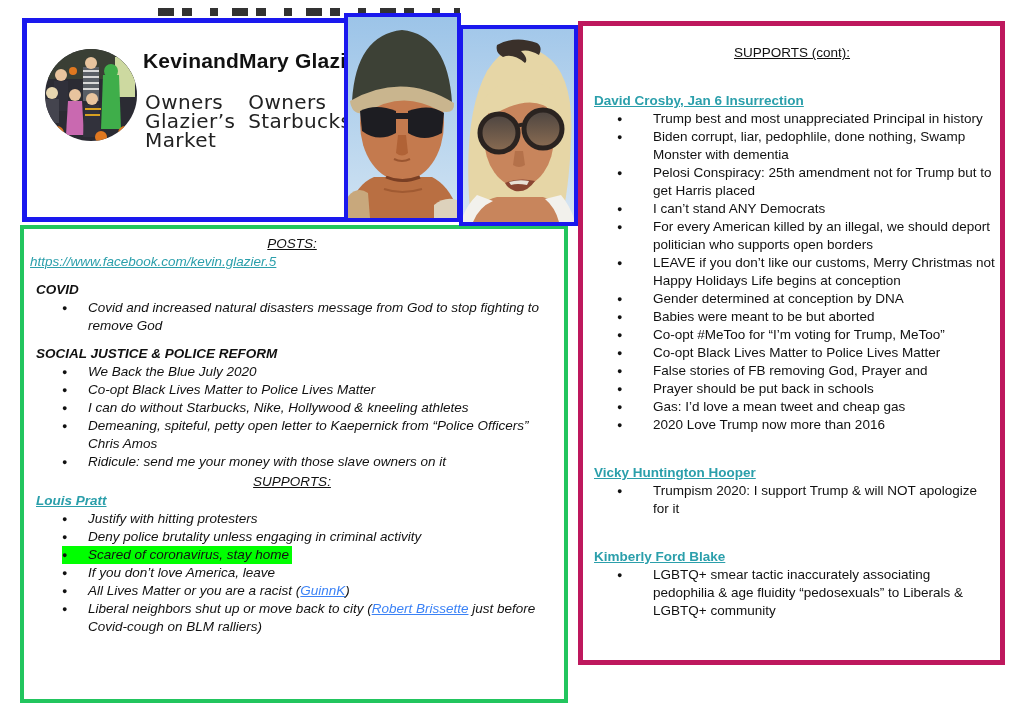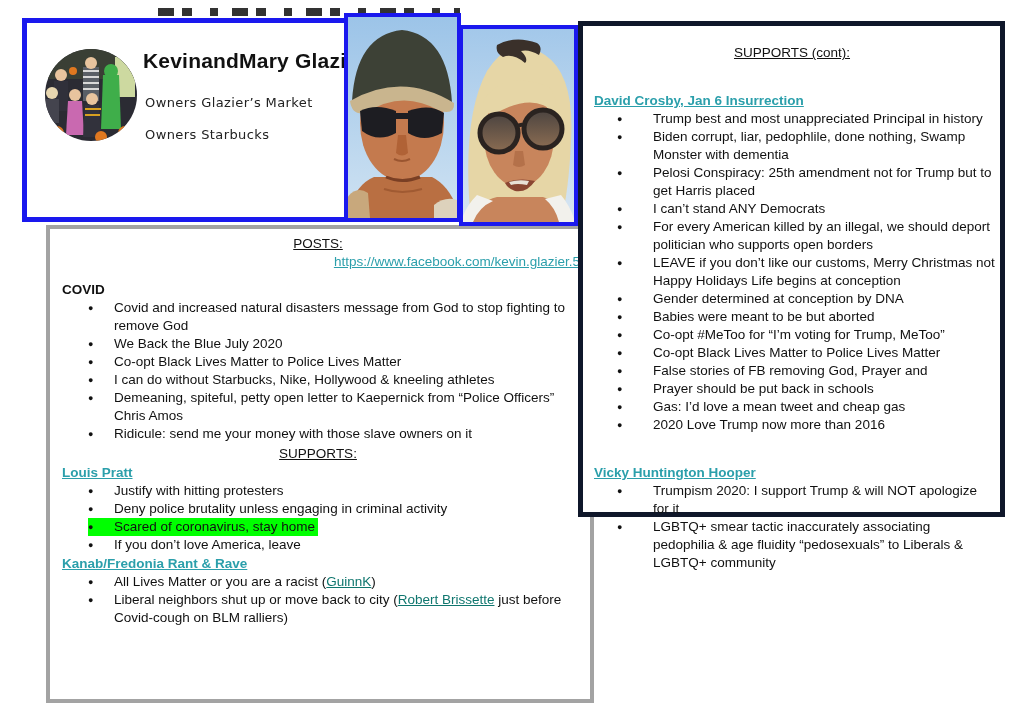--- a/index.html
+++ b/index.html
@@ -10,52 +10,52 @@
   .crop-strip{position:absolute;left:158px;top:8px;width:302px;height:8px;opacity:.9;
     background:repeating-linear-gradient(90deg,#1c1c1c 0 16px,transparent 16px 24px,#1c1c1c 24px 34px,transparent 34px 52px,#1c1c1c 52px 60px,transparent 60px 74px);}
 
   
   .profile-card{position:absolute;left:22px;top:18px;width:428px;height:194px;
     border:5px solid #1a18ee;background:#fff;z-index:1;}
   .photo-frame{position:absolute;border:4px solid #1a18ee;overflow:hidden;z-index:2;background:#aacdec;}
   .photo-kevin{left:344px;top:13px;width:109px;height:201px;}
   .photo-mary{left:459px;top:25px;width:111px;height:193px;}
   .photo-frame svg{display:block;width:100%;height:100%;}
-  .left-box{position:absolute;left:46px;top:225px;width:548px;height:478px;
-    border:4px solid #a3a3a3;background:#fff;box-sizing:border-box;
-    padding:4px 10px 4px 6px;z-index:0;}
-  .right-box{position:absolute;left:578px;top:21px;width:427px;height:496px;
-    border:5px solid #0f172a;background:#fff;box-sizing:border-box;
+  .left-box{position:absolute;left:20px;top:225px;width:548px;height:478px;
+    border:4px solid #22c55e;background:#fff;box-sizing:border-box;
+    padding:4px 10px 4px 6px;z-index:0;font-style:italic;}
+  .right-box{position:absolute;left:578px;top:21px;width:427px;height:644px;
+    border:5px solid #be185d;background:#fff;box-sizing:border-box;
     padding:18px 5px 6px 6px;z-index:0;}
 
   
   .avatar{position:absolute;left:18px;top:26px;width:92px;height:92px;border-radius:50%;overflow:hidden;}
   .avatar svg{display:block;width:100%;height:100%;}
   .p-name{position:absolute;left:116px;top:26px;font-size:21px;font-weight:bold;letter-spacing:.2px;}
-  .p-roles{position:absolute;left:118px;top:70px;width:196px;display:flex;flex-direction:column;gap:13px;
-    font-family:"DejaVu Sans",sans-serif;font-size:13px;letter-spacing:.4px;color:#222;line-height:19px;}
+  .p-roles{position:absolute;left:118px;top:70px;width:196px;display:flex;flex-direction:row;gap:13px;
+    font-family:"DejaVu Sans",sans-serif;font-size:20px;letter-spacing:.4px;color:#222;line-height:19px;}
 
   
   .content{font-size:13.5px;line-height:18px;}
   .sec-center{ text-align:center;text-decoration:underline;margin-top:2px;}
-  .sec-center-link{display:block;text-align:right;color:#2b9fab;text-decoration:underline;cursor:pointer;}
+  .sec-center-link{display:block;text-align:left;color:#2b9fab;text-decoration:underline;cursor:pointer;}
   .sec-heading{font-weight:bold;margin-top:10px;padding-left:6px;}
   .lbox .sec-center.supports{}
   a.sec-link-heading{display:block;color:#2b9fab;font-weight:bold;text-decoration:underline;
     margin-top:1px;padding-left:6px;cursor:pointer;}
   .rbox .sec-heading, .rbox a.sec-link-heading{margin-top:30px;padding-left:5px;}
   .rbox .sec-center{margin-top:0;}
   ul.bullets{margin:0;padding:0 0 0 32px;list-style:none;}
   .rbox ul.bullets{padding-left:28px;}
   li.bullet-item{display:flex;align-items:flex-start;}
   li.bullet-item .dot{flex:0 0 26px;font-size:9px;line-height:18px;}
   .rbox li.bullet-item .dot{flex:0 0 36px;}
   li.bullet-item .btext{flex:1;}
   li.hl{width:fit-content;background:#00ff00;padding-right:3px;}
-  a.inline-link{color:#0f766e;text-decoration:underline;cursor:pointer;}
+  a.inline-link{color:#3b82f6;text-decoration:underline;cursor:pointer;}
 </style>
 </head>
 <body>
 
 <div class="page">
 
   <div class="crop-strip"></div>
 
   <div class="profile-card">
     <div class="avatar">
@@ -147,20 +147,21 @@
   <div class="left-box content lbox" id="left-box">
       <div class="sec-center">POSTS:</div>
       <a href="#" class="sec-center-link">https://www.facebook.com/kevin.glazier.5</a>
       <div class="sec-heading">COVID</div>
       <ul class="bullets">
         <li class="bullet-item">
           <span class="dot">●</span>
           <span class="btext">Covid and increased natural disasters message from God to stop fighting to remove God</span>
         </li>
       </ul>
+      <div class="sec-heading">SOCIAL JUSTICE &amp; POLICE REFORM</div>
       <ul class="bullets">
         <li class="bullet-item">
           <span class="dot">●</span>
           <span class="btext">We Back the Blue July 2020</span>
         </li>
         <li class="bullet-item">
           <span class="dot">●</span>
           <span class="btext">Co-opt Black Lives Matter to Police Lives Matter</span>
         </li>
         <li class="bullet-item">
@@ -191,21 +192,20 @@
         </li>
         <li class="bullet-item hl">
           <span class="dot">●</span>
           <span class="btext">Scared of coronavirus, stay home</span>
         </li>
         <li class="bullet-item">
           <span class="dot">●</span>
           <span class="btext">If you don’t love America, leave</span>
         </li>
       </ul>
-      <a href="#" class="sec-link-heading">Kanab/Fredonia Rant &amp; Rave</a>
       <ul class="bullets">
         <li class="bullet-item">
           <span class="dot">●</span>
           <span class="btext">All Lives Matter or you are a racist (<a class="inline-link" href="#">GuinnK</a>)</span>
         </li>
         <li class="bullet-item">
           <span class="dot">●</span>
           <span class="btext">Liberal neighbors shut up or move back to city (<a class="inline-link" href="#">Robert Brissette</a> just before Covid-cough on BLM ralliers)</span>
         </li>
       </ul>
@@ -274,20 +274,21 @@
           <span class="btext">2020 Love Trump now more than 2016</span>
         </li>
       </ul>
       <a href="#" class="sec-link-heading">Vicky Huntington Hooper</a>
       <ul class="bullets">
         <li class="bullet-item">
           <span class="dot">●</span>
           <span class="btext">Trumpism 2020:  I support Trump &amp; will NOT apologize for it</span>
         </li>
       </ul>
+      <a href="#" class="sec-link-heading">Kimberly Ford Blake</a>
       <ul class="bullets">
         <li class="bullet-item">
           <span class="dot">●</span>
           <span class="btext">LGBTQ+ smear tactic inaccurately associating pedophilia &amp; age fluidity “pedosexuals” to Liberals &amp; LGBTQ+ community</span>
         </li>
       </ul>
     </div>
 
 </div>
 

